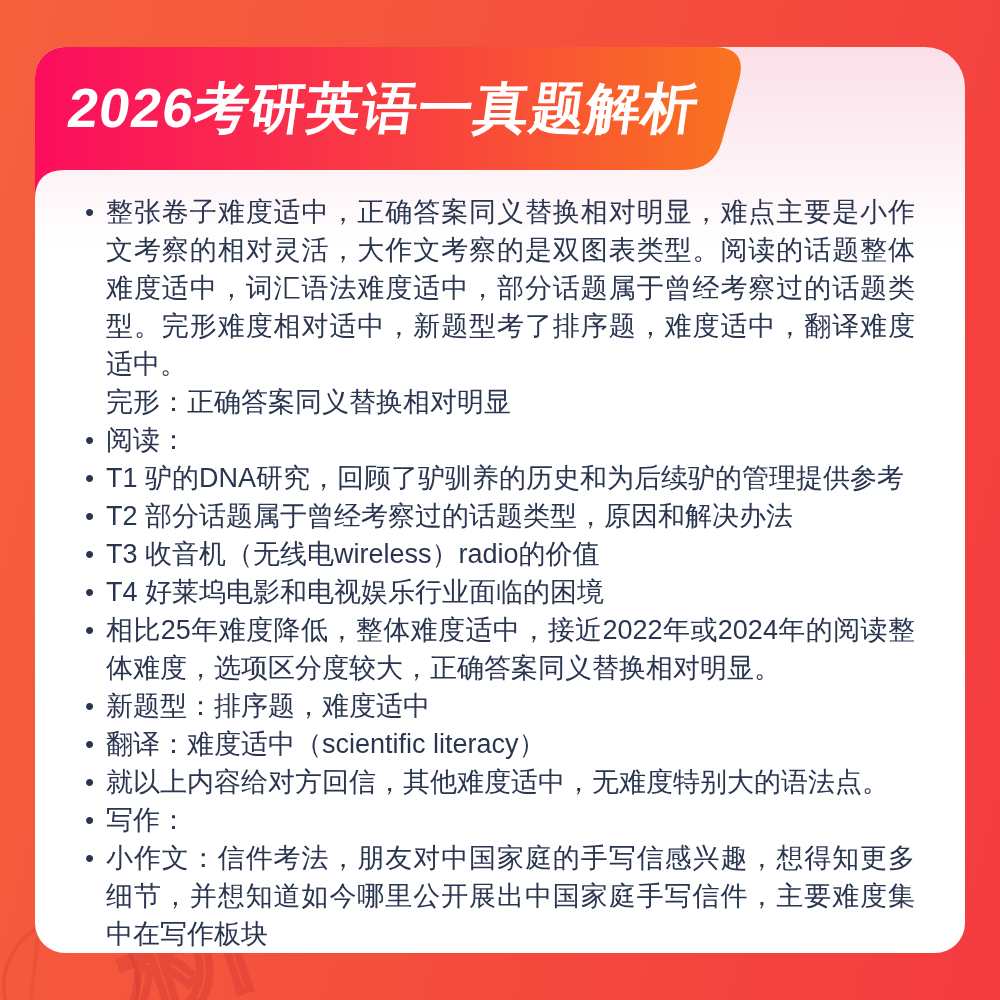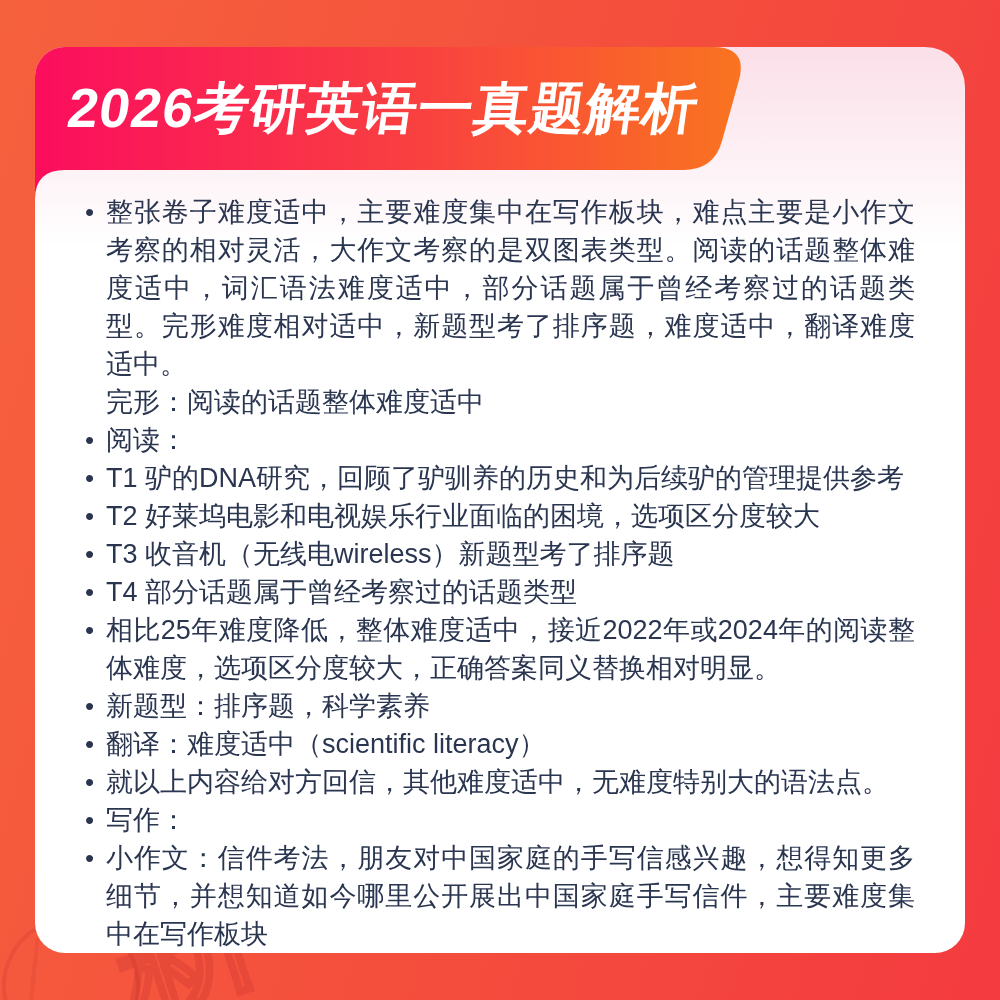--- a/index.html
+++ b/index.html
@@ -89,64 +89,64 @@
       <path d="M 26 0 L 678 0 Q 713 0 704 33 L 687 94 Q 679 123 648 123 L 30 123 Q 0 123 0 152 L 0 26 Q 0 0 26 0 Z" fill="url(#ribbon-grad)"></path>
     </svg>
 
     <div class="banner-title">2026考研英语一真题解析</div>
 
     <div class="content">
       <ul class="analysis">
           <li class="item">
             <span class="dot">•</span>
             <div class="txt">
-              <p>整张卷子难度适中，主要难度集中在写作板块，难点主要是小作文考察的相对灵活，大作文考察的是双图表类型。阅读的话题整体难度适中，词汇语法难度适中，部分话题属于曾经考察过的话题类型。完形难度相对适中，新题型考了排序题，难度适中，翻译难度适中。</p>
-              <p>完形：阅读的话题整体难度适中</p>
+              <p>整张卷子难度适中，正确答案同义替换相对明显，难点主要是小作文考察的相对灵活，大作文考察的是双图表类型。阅读的话题整体难度适中，词汇语法难度适中，部分话题属于曾经考察过的话题类型。完形难度相对适中，新题型考了排序题，难度适中，翻译难度适中。</p>
+              <p>完形：正确答案同义替换相对明显</p>
             </div>
           </li>
           <li class="item">
             <span class="dot">•</span>
             <div class="txt">
               <p>阅读：</p>
             </div>
           </li>
           <li class="item">
             <span class="dot">•</span>
             <div class="txt">
               <p>T1 驴的DNA研究，回顾了驴驯养的历史和为后续驴的管理提供参考</p>
             </div>
           </li>
           <li class="item">
             <span class="dot">•</span>
             <div class="txt">
-              <p>T2 好莱坞电影和电视娱乐行业面临的困境，选项区分度较大</p>
+              <p>T2 部分话题属于曾经考察过的话题类型，原因和解决办法</p>
             </div>
           </li>
           <li class="item">
             <span class="dot">•</span>
             <div class="txt">
-              <p>T3 收音机（无线电wireless）新题型考了排序题</p>
+              <p>T3 收音机（无线电wireless）radio的价值</p>
             </div>
           </li>
           <li class="item">
             <span class="dot">•</span>
             <div class="txt">
-              <p>T4 部分话题属于曾经考察过的话题类型</p>
+              <p>T4 好莱坞电影和电视娱乐行业面临的困境</p>
             </div>
           </li>
           <li class="item">
             <span class="dot">•</span>
             <div class="txt">
               <p>相比25年难度降低，整体难度适中，接近2022年或2024年的阅读整体难度，选项区分度较大，正确答案同义替换相对明显。</p>
             </div>
           </li>
           <li class="item">
             <span class="dot">•</span>
             <div class="txt">
-              <p>新题型：排序题，科学素养</p>
+              <p>新题型：排序题，难度适中</p>
             </div>
           </li>
           <li class="item">
             <span class="dot">•</span>
             <div class="txt">
               <p>翻译：难度适中（scientific literacy）</p>
             </div>
           </li>
           <li class="item">
             <span class="dot">•</span>

